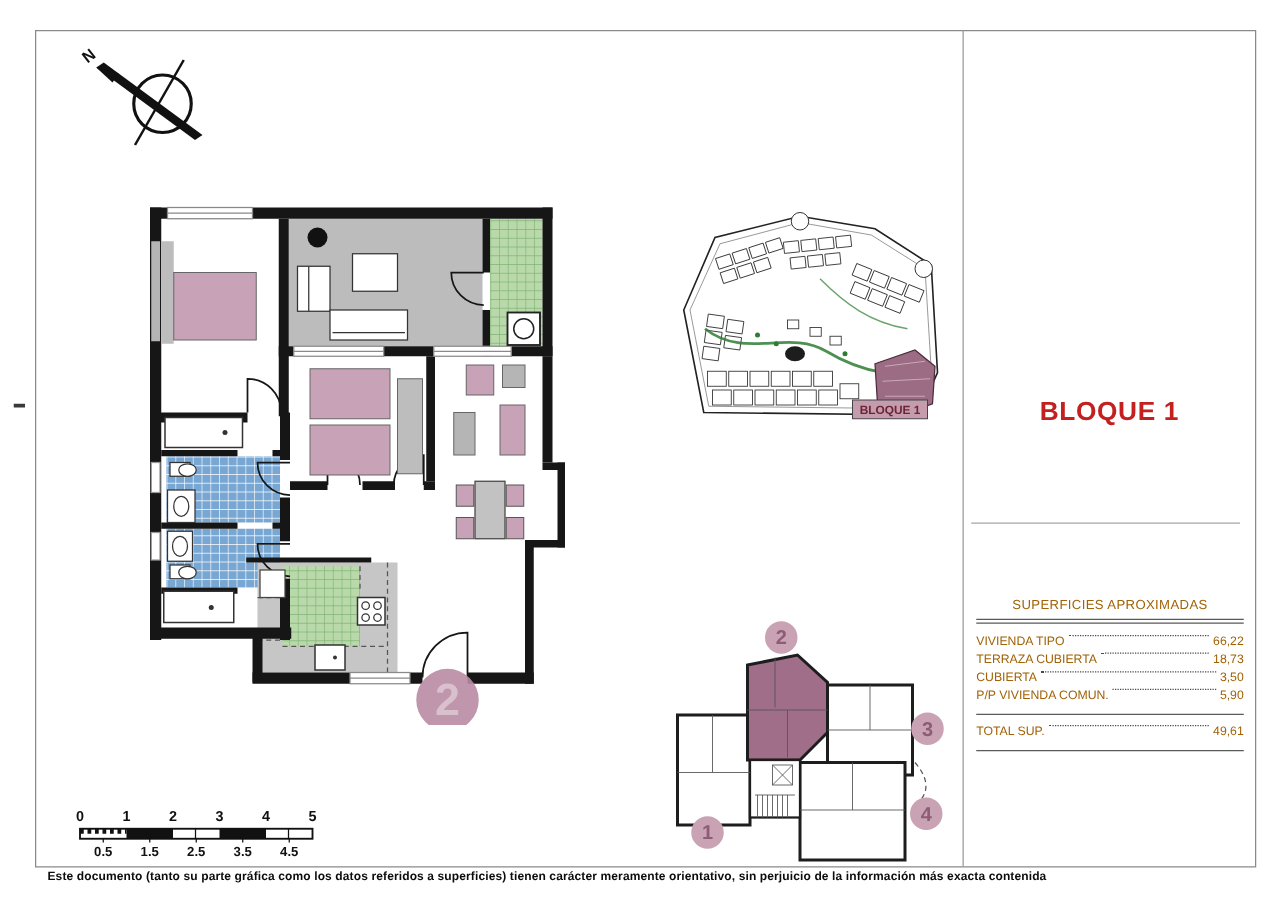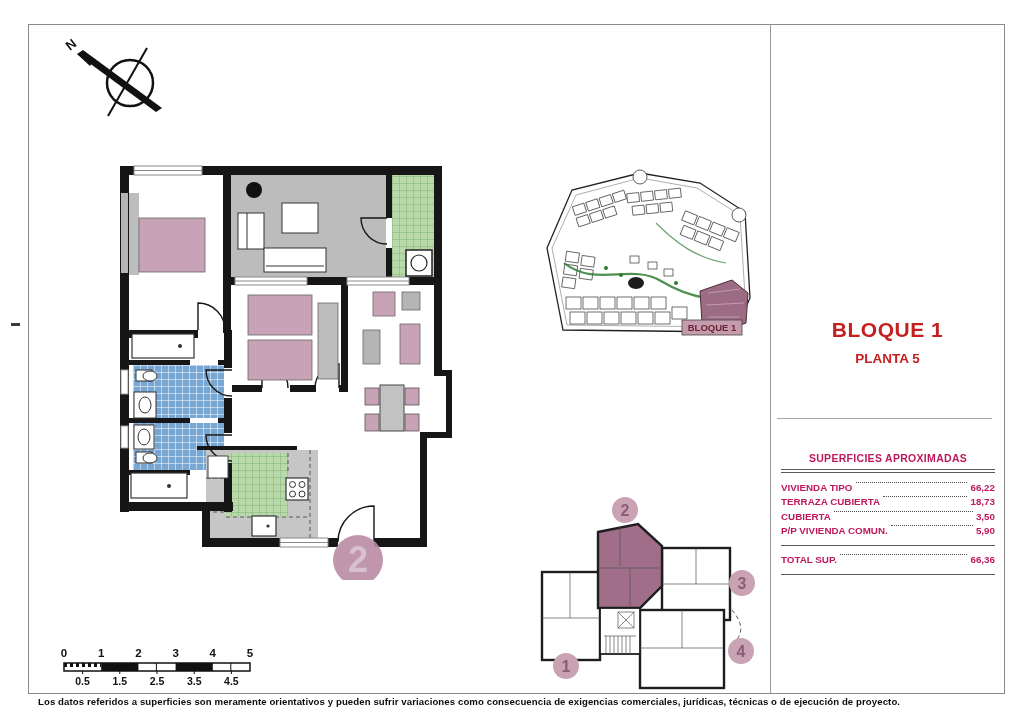--- a/index.html
+++ b/index.html
@@ -8,21 +8,21 @@
   .page-frame{left:28px;top:24px;width:975px;height:668px;border:1px solid #8a8a8a;}
   .col-divider{left:770px;top:24px;width:1px;height:669px;background:#9a9a9a;}
   .title-rule{left:777px;top:418px;width:215px;height:1px;background:#a6a6a6;}
   .reg-dash{left:11px;top:323px;width:9px;height:3px;background:#3a3a3a;}
 
   .title-block{left:771px;top:318px;width:233px;text-align:center;color:var(--c-accent,#c3201f);}
   .bloque{font-size:21px;font-weight:bold;letter-spacing:.5px;}
   .planta{font-size:13.5px;font-weight:bold;margin-top:9px;}
   .vivienda{font-size:13.5px;font-weight:bold;margin-top:3px;}
 
-  .areas{left:781px;top:452px;width:214px;color:#be185d;font-weight:bold;}
+  .areas{left:781px;top:478px;width:214px;color:#a16207;}
   .areas-header{font-size:10.5px;text-align:center;letter-spacing:.3px;margin-bottom:5px;}
   .rule{height:1px;background:#5a5a5a;}
   .rule.second{margin-top:2px;}
   #areas-rows{margin-top:9px;}
   .area-row{display:flex;align-items:flex-start;font-size:9.8px;margin-top:3.4px;}
   .area-leader{flex:1;border-bottom:1.3px dotted #4a4a4a;margin:0 3px 2px 3px;}
   .mid-rule{height:1px;background:#5a5a5a;margin-top:9px;}
   .total-wrap{margin-top:8px;}
   .end-rule{height:1px;background:#5a5a5a;margin-top:9px;}
 
@@ -316,21 +316,20 @@
     <text x="36.6" y="42">0.5</text>
     <text x="73.8" y="42">1.5</text>
     <text x="111" y="42">2.5</text>
     <text x="148.2" y="42">3.5</text>
     <text x="185.4" y="42">4.5</text>
   </g>
 </svg>
 
 <div class="abs title-block">
   <div class="bloque">BLOQUE 1</div>
-  <div class="planta">PLANTA 5</div>
 </div>
 
 <div class="abs areas">
   <div class="areas-header">SUPERFICIES APROXIMADAS</div>
   <div class="rule"></div>
   <div class="rule second"></div>
   <div id="areas-rows">
       <div class="area-row">
         <span>VIVIENDA TIPO</span>
         <span class="area-leader"></span>
@@ -350,21 +349,21 @@
         <span>P/P VIVIENDA COMUN.</span>
         <span class="area-leader"></span>
         <span>5,90</span>
       </div>
     </div>
   <div class="mid-rule"></div>
   <div class="total-wrap">
     <div class="area-row" style="margin-top:5px">
       <span>TOTAL SUP.</span>
       <span class="area-leader"></span>
-      <span>66,36</span>
+      <span>49,61</span>
     </div>
   </div>
   <div class="end-rule"></div>
 </div>
 
 <div class="abs footer">
-  <div>Los datos referidos a superficies son meramente orientativos y pueden sufrir variaciones como consecuencia de exigencias comerciales, jurídicas, técnicas o de ejecución de proyecto.</div>
+  <div>Este documento (tanto su parte gráfica como los datos referidos a superficies) tienen carácter meramente orientativo, sin perjuicio de la información más exacta contenida</div>
 </div>
 
 </body></html>

